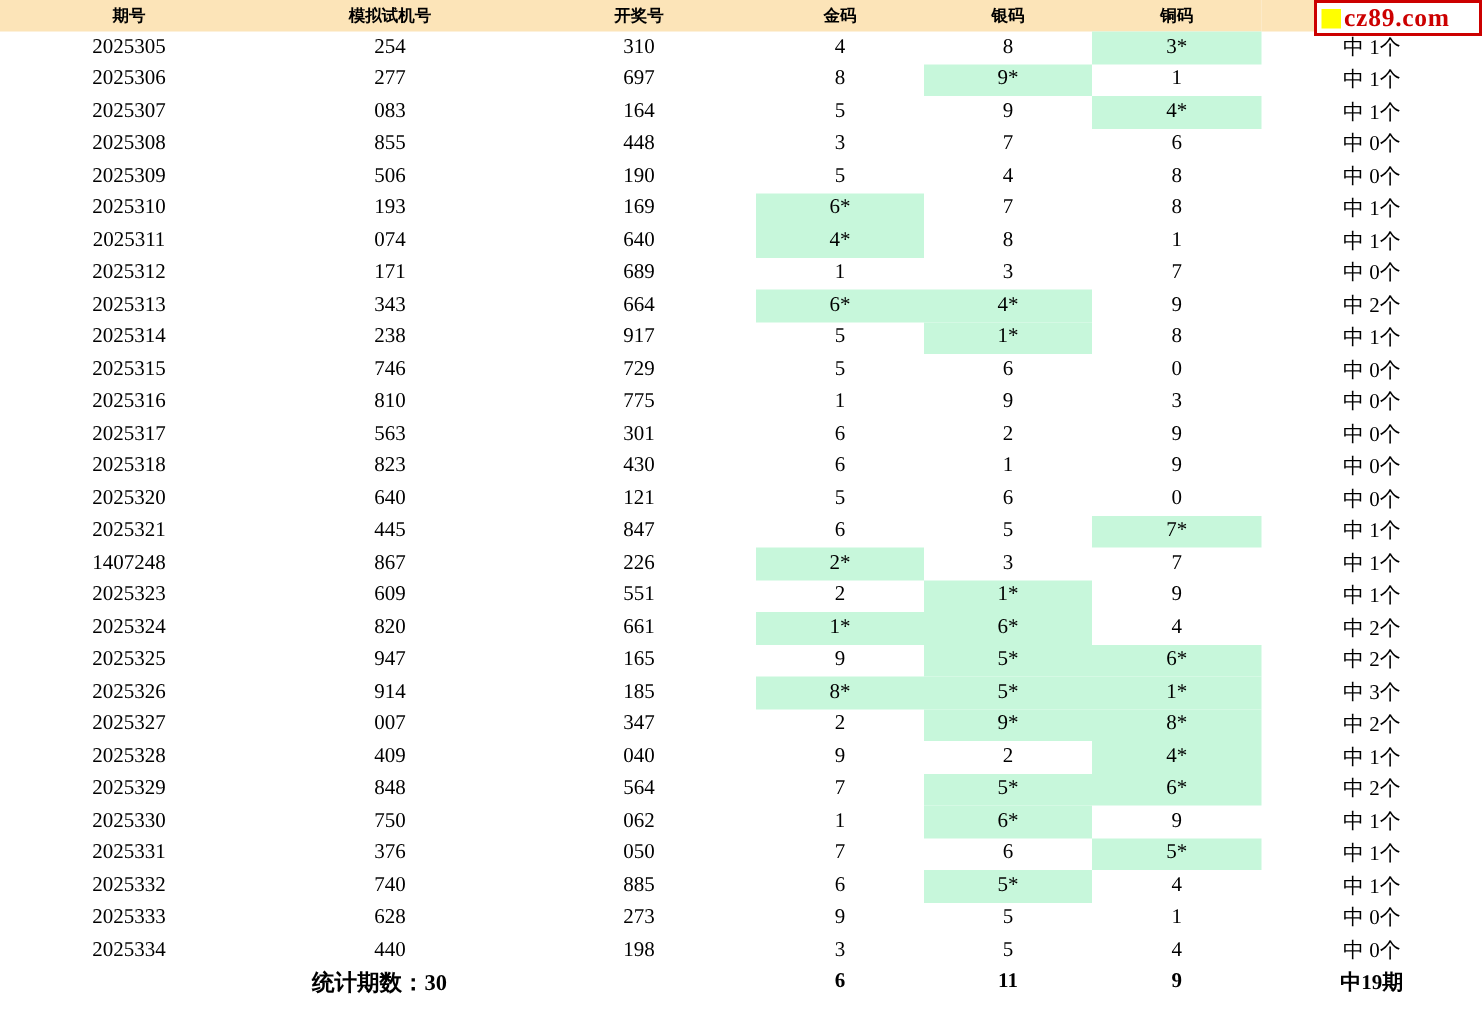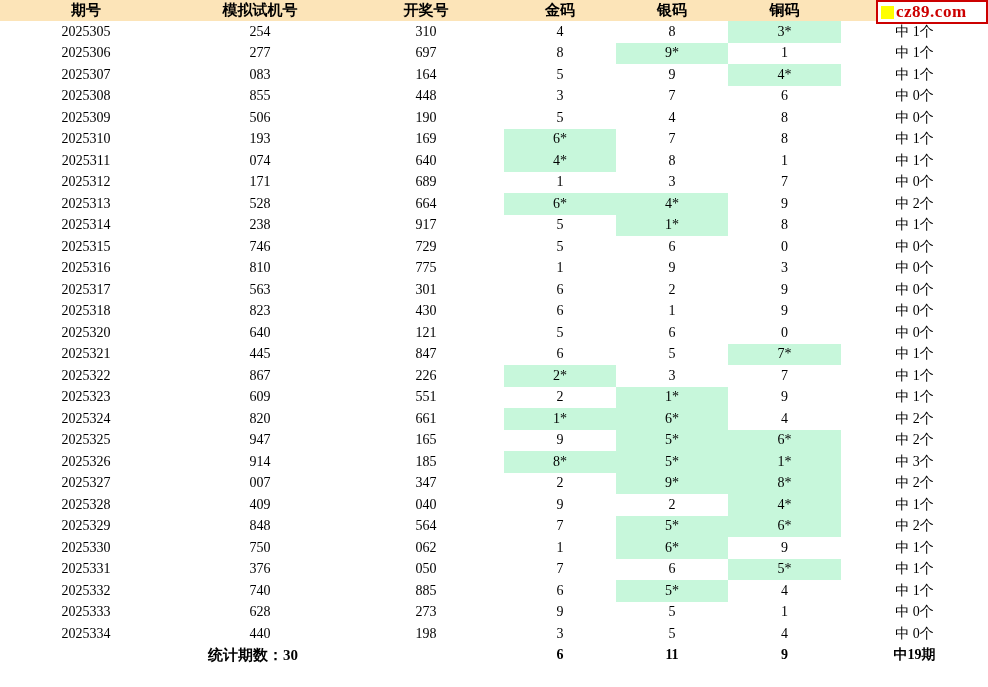--- a/index.html
+++ b/index.html
@@ -13,21 +13,21 @@
     font-family: "Liberation Serif", serif;
   }
   table.lottery {
     border-collapse: collapse;
     table-layout: fixed;
     width: 988px;
   }
   table.lottery th {
     background: #FCE4B8;
     height: 21px;
-    font-size: 15px;
+    font-size: 11px;
     font-weight: bold;
     color: #000000;
     text-align: center;
     padding: 0;
     font-family: "Liberation Serif", serif;
   }
   table.lottery td {
     height: 21.5px;
     font-size: 14px;
     color: #000000;
@@ -170,21 +170,21 @@
           <td>2025312</td>
           <td>171</td>
           <td>689</td>
           <td>1</td>
           <td>3</td>
           <td>7</td>
           <td>中 0个</td>
         </tr>
         <tr>
           <td>2025313</td>
-          <td>528</td>
+          <td>343</td>
           <td>664</td>
           <td class="hl">6*</td>
           <td class="hl">4*</td>
           <td>9</td>
           <td>中 2个</td>
         </tr>
         <tr>
           <td>2025314</td>
           <td>238</td>
           <td>917</td>
@@ -241,21 +241,21 @@
         <tr>
           <td>2025321</td>
           <td>445</td>
           <td>847</td>
           <td>6</td>
           <td>5</td>
           <td class="hl">7*</td>
           <td>中 1个</td>
         </tr>
         <tr>
-          <td>2025322</td>
+          <td>1407248</td>
           <td>867</td>
           <td>226</td>
           <td class="hl">2*</td>
           <td>3</td>
           <td>7</td>
           <td>中 1个</td>
         </tr>
         <tr>
           <td>2025323</td>
           <td>609</td>

